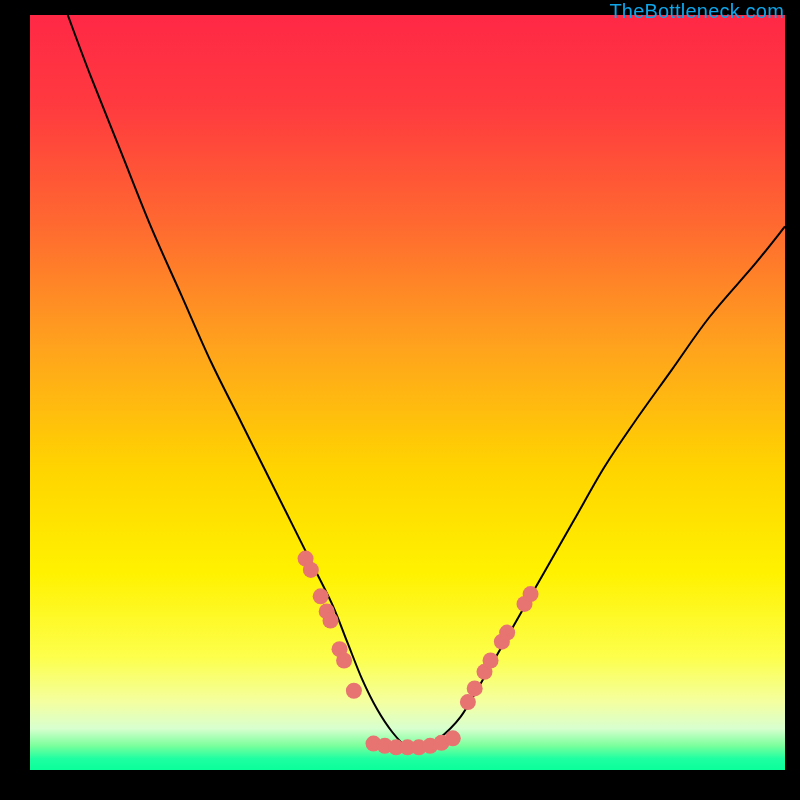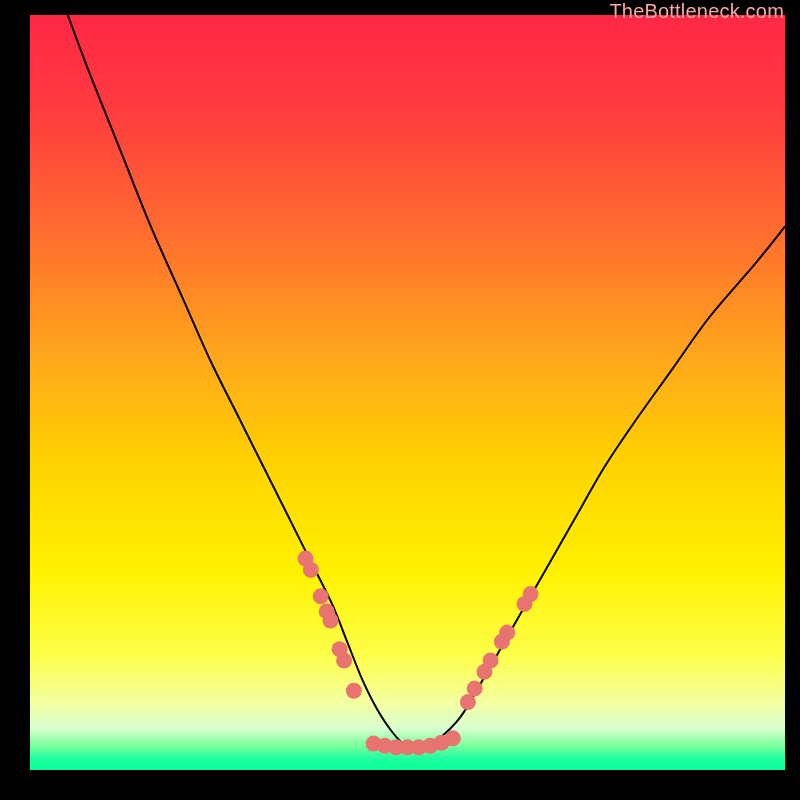--- a/index.html
+++ b/index.html
@@ -20,21 +20,21 @@
     position: absolute;
     left: 30px;
     top: 15px;
     width: 755px;
     height: 755px;
   }
   .watermark {
     position: absolute;
     top: 0px;
     right: 16px;
-    color: #fca5a5;
+    color: #0ea5e9;
     font-size: 20px;
     font-weight: 500;
     letter-spacing: 0.2px;
     z-index: 10;
   }
 </style>
 </head>
 <body>
 
 <div class="frame">

